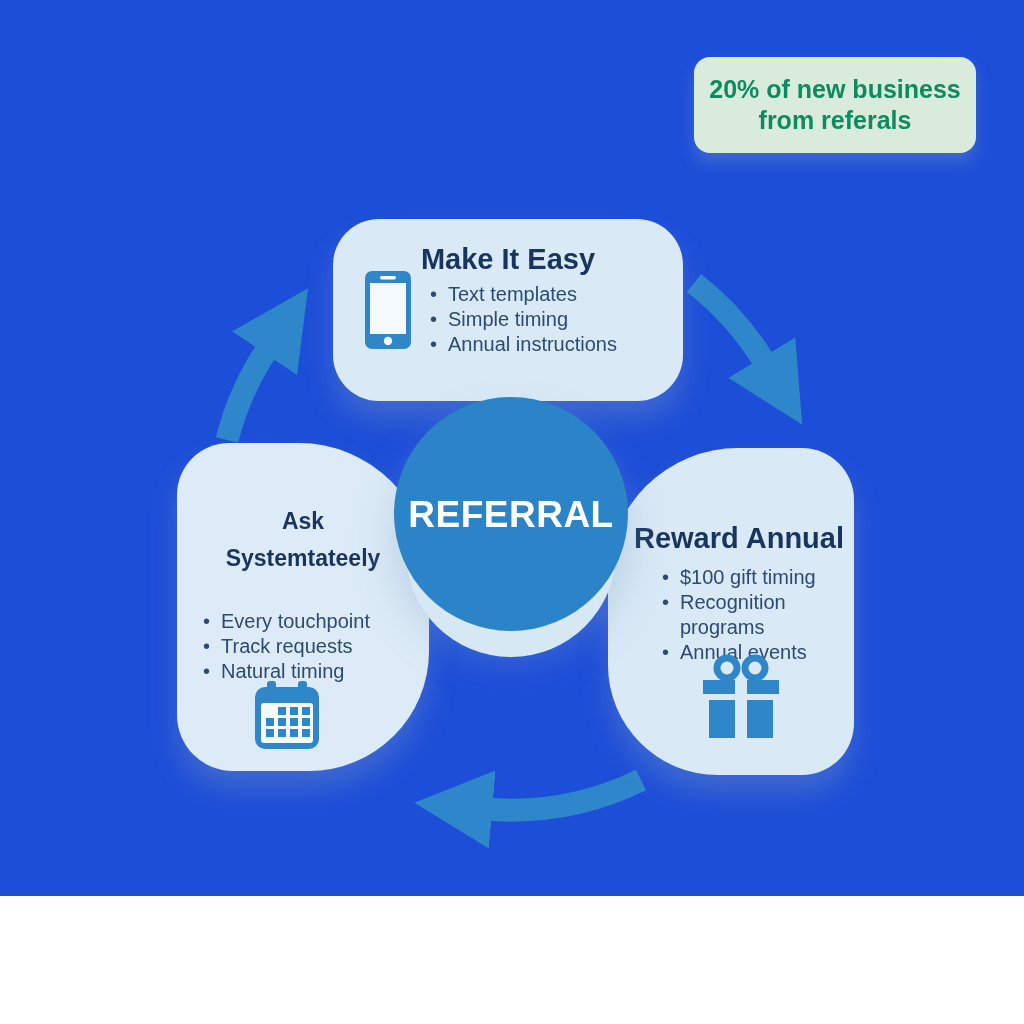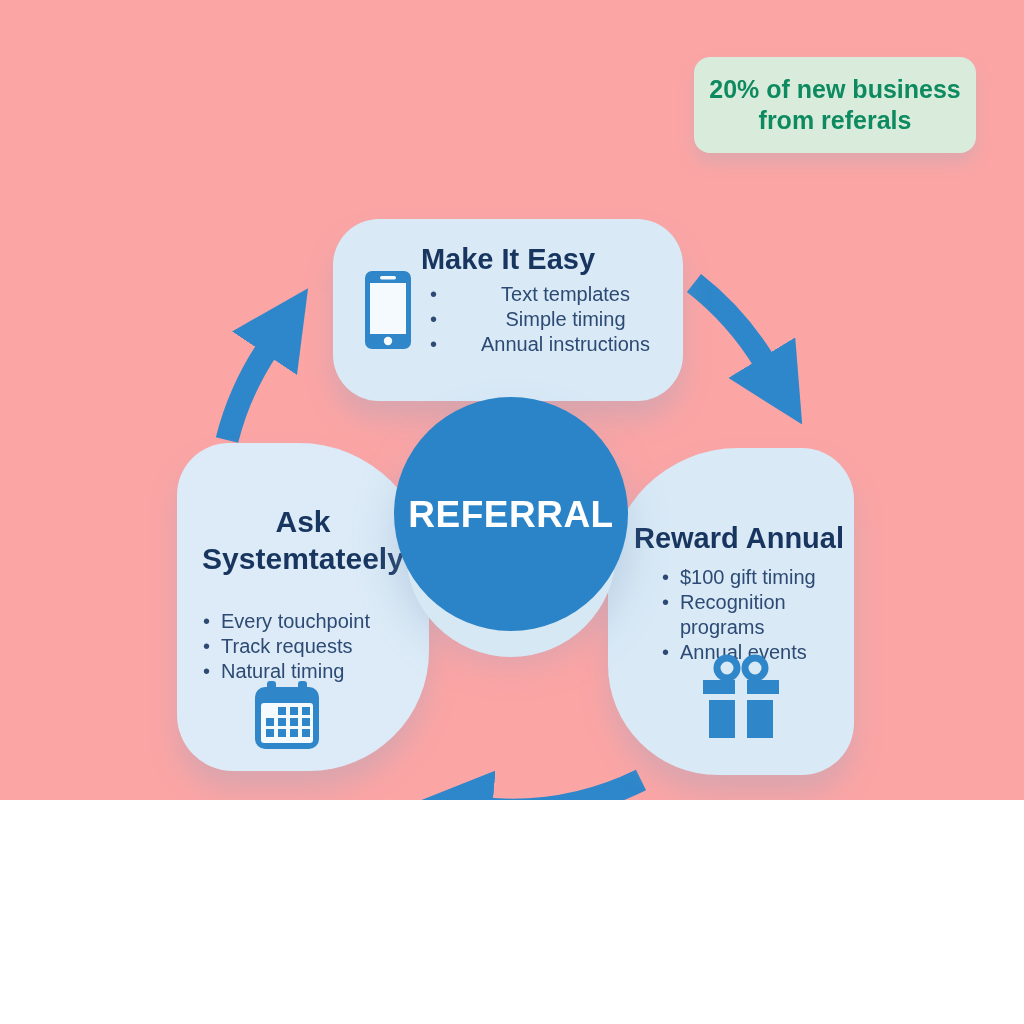--- a/index.html
+++ b/index.html
@@ -1,19 +1,19 @@
 <!DOCTYPE html>
 <html><head>
 <meta charset="utf-8">
 <style>
   html,body { margin:0; padding:0; background:#ffffff; }
   body { font-family:"Liberation Sans", sans-serif; }
   .canvas {
-    position:relative; width:1024px; height:800px; margin:0 auto;
-    background:#fca5a5; overflow:hidden;
+    position:relative; width:1024px; height:896px; margin:0 auto;
+    background:#1d4ed8; overflow:hidden;
   }
 
   
   .stat-badge {
     position:absolute; left:694px; top:57px; width:282px; height:96px;
     background:#d9ecdc; border-radius:16px;
     display:flex; flex-direction:column; align-items:center; justify-content:center;
     color:#0e8a60; font-weight:bold; font-size:25px; line-height:31px; text-align:center;
     box-shadow:0 10px 16px rgba(150,175,190,.28);
   }
@@ -24,27 +24,27 @@
     box-shadow:0 18px 28px rgba(140,165,195,.30);
   }
   .panel-top  { left:333px; top:219px; width:350px; height:182px; border-radius:46px; }
   .panel-left { left:177px; top:443px; width:252px; height:328px;
                 border-radius:52px 130px 120px 56px; background:#dcebf7; }
   .panel-right{ left:608px; top:448px; width:246px; height:327px;
                 border-radius:130px 52px 52px 110px; }
 
   .panel h2 { margin:0; font-size:29px; font-weight:bold; color:#17355f; text-align:center; }
   .panel-top  h2 { padding-top:24px; }
-  .panel-left h2 { padding-top:60px; font-size:30px; line-height:37px; }
+  .panel-left h2 { padding-top:60px; font-size:23px; line-height:37px; }
   .panel-right h2 { padding-top:74px; padding-left:16px; }
 
   .bullets { list-style:none; margin:0; padding:0; color:#2c4a73; font-size:20px; }
   .bullets li { position:relative; padding-left:20px; line-height:25px; }
   .bullets li::before { content:"\2022"; position:absolute; left:2px; top:0; color:#2c4a73; }
-  .panel-top  .bullets { margin:6px 0 0 95px;text-align:center; }
+  .panel-top  .bullets { margin:6px 0 0 95px; }
   .panel-left .bullets { margin:32px 0 0 24px; }
   .panel-right .bullets { margin:10px 0 0 52px; }
   .panel-right .bullets li { max-width:170px; }
 
   .icon-phone    { position:absolute; left:32px; top:52px; }
   .icon-calendar { position:absolute; left:78px; top:238px; }
   .icon-gift     { position:absolute; left:87px; top:206px; }
 
   
   .center-circle {

